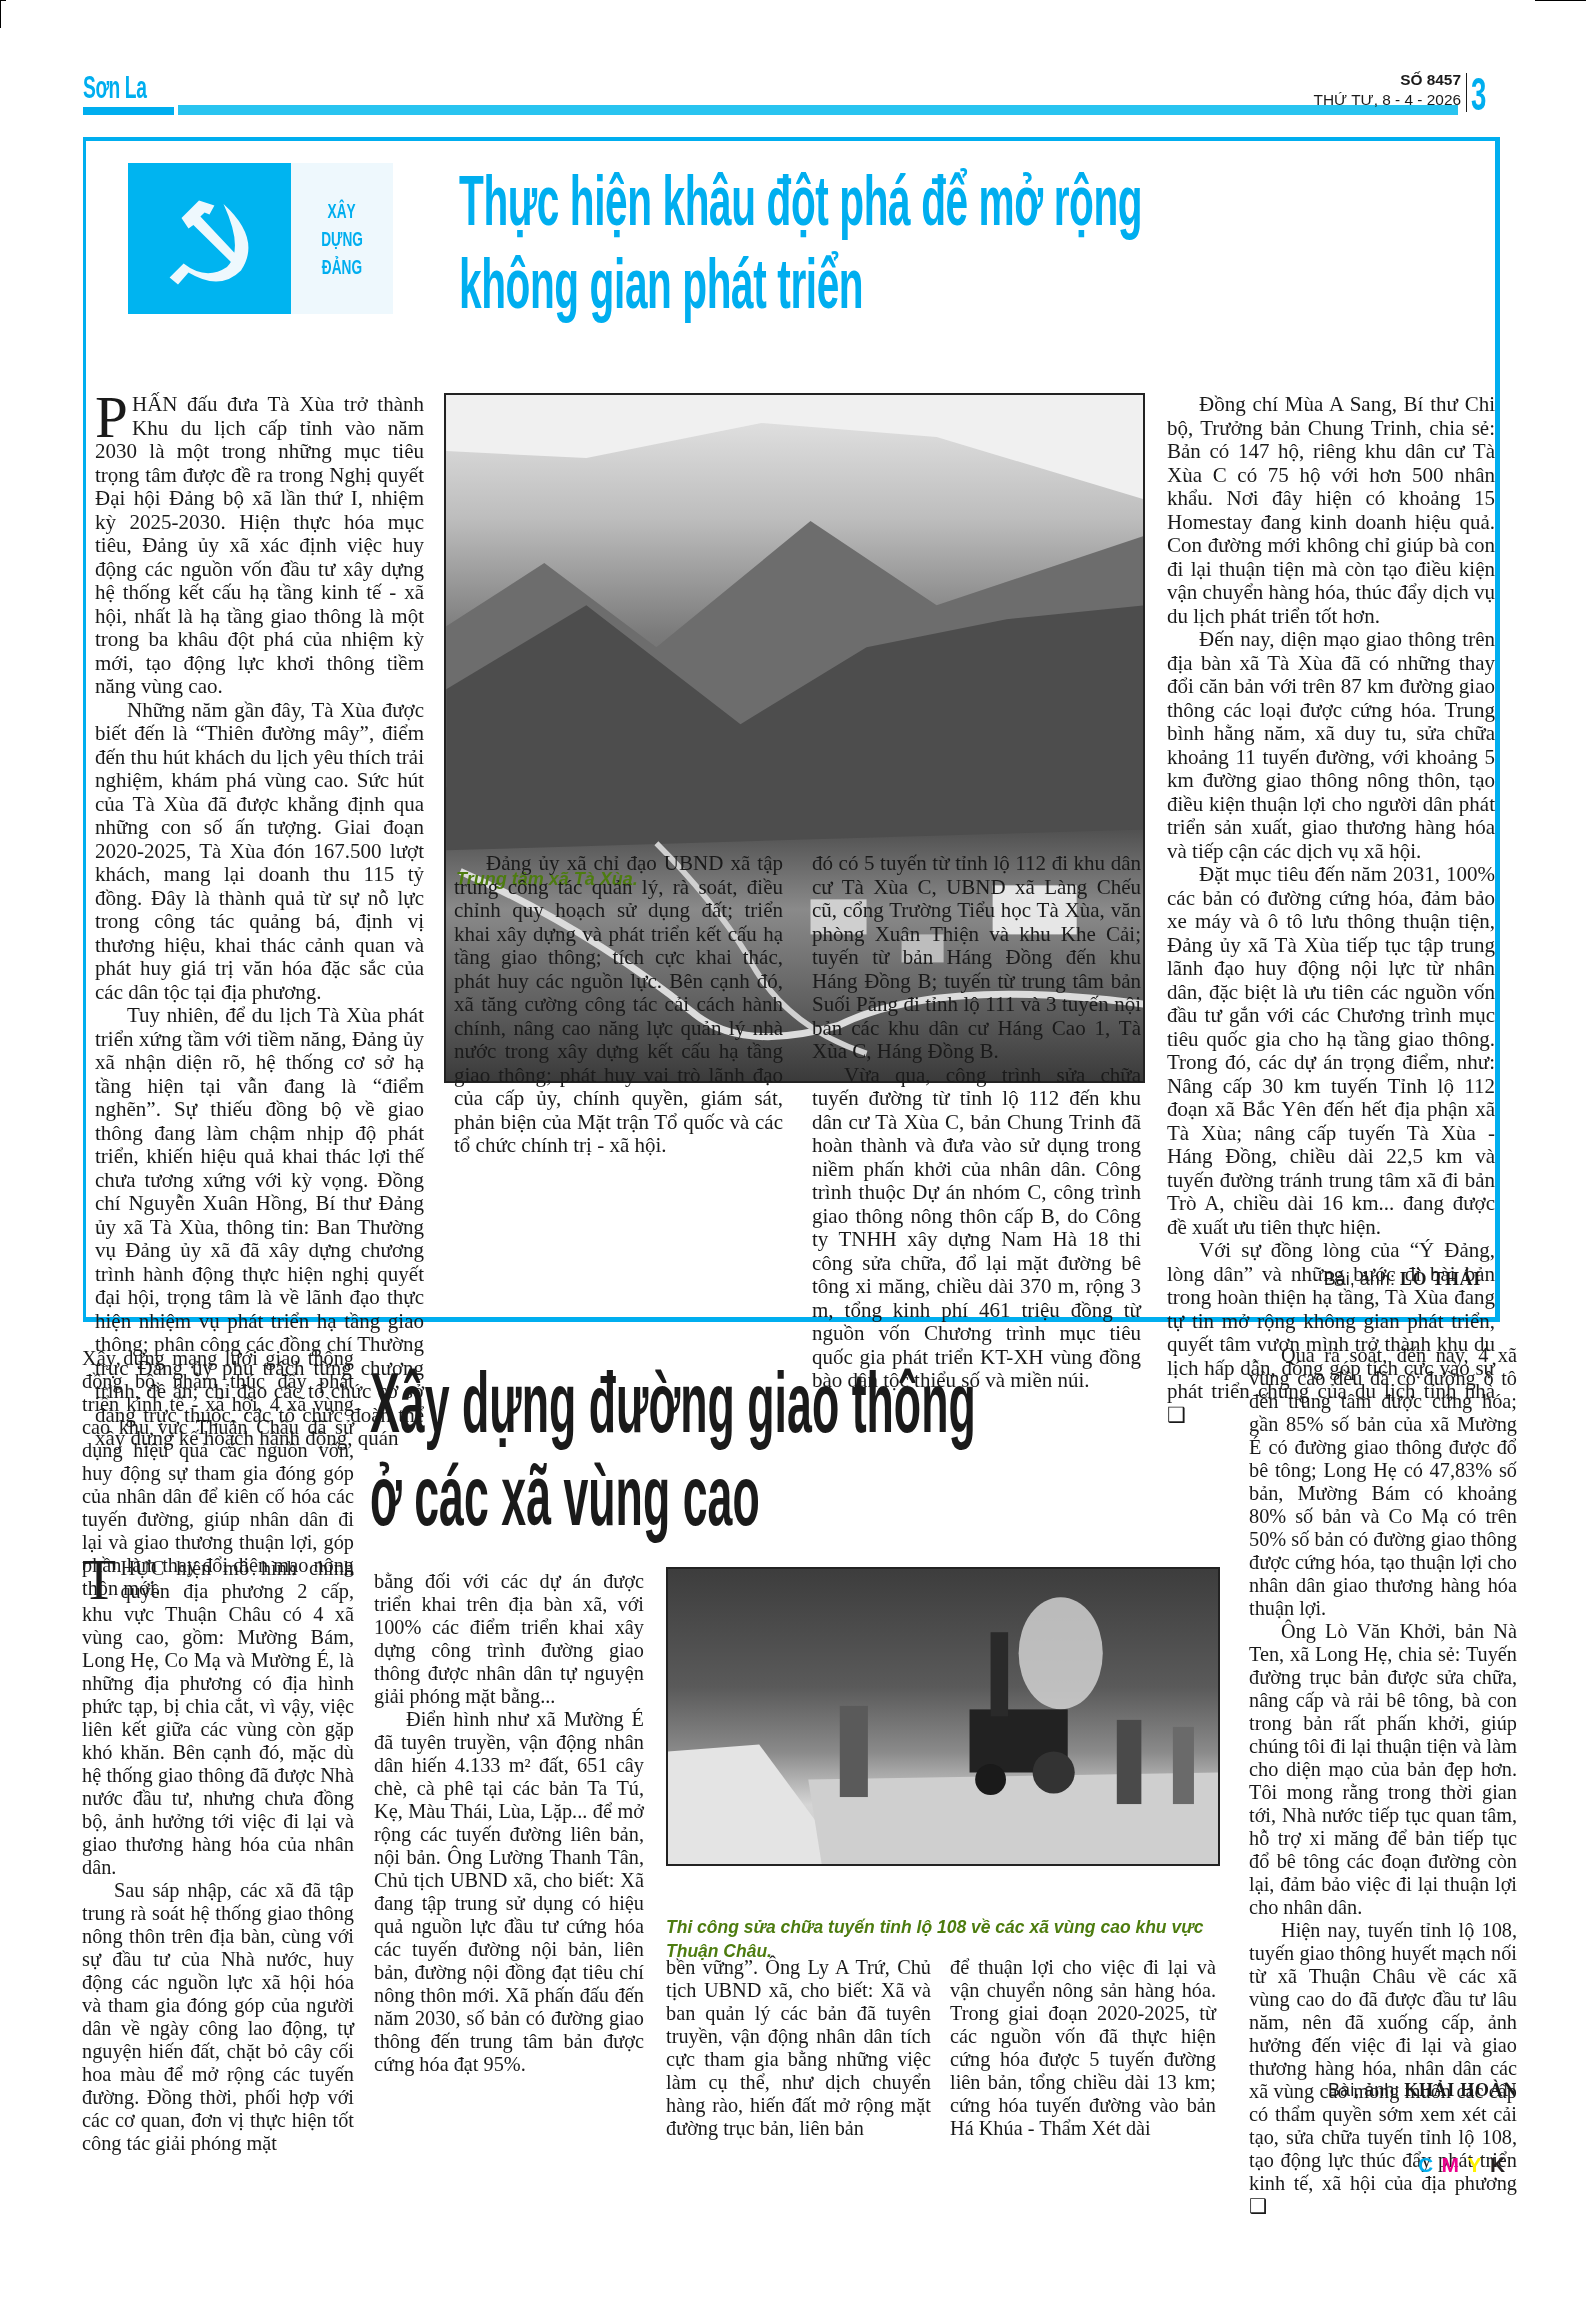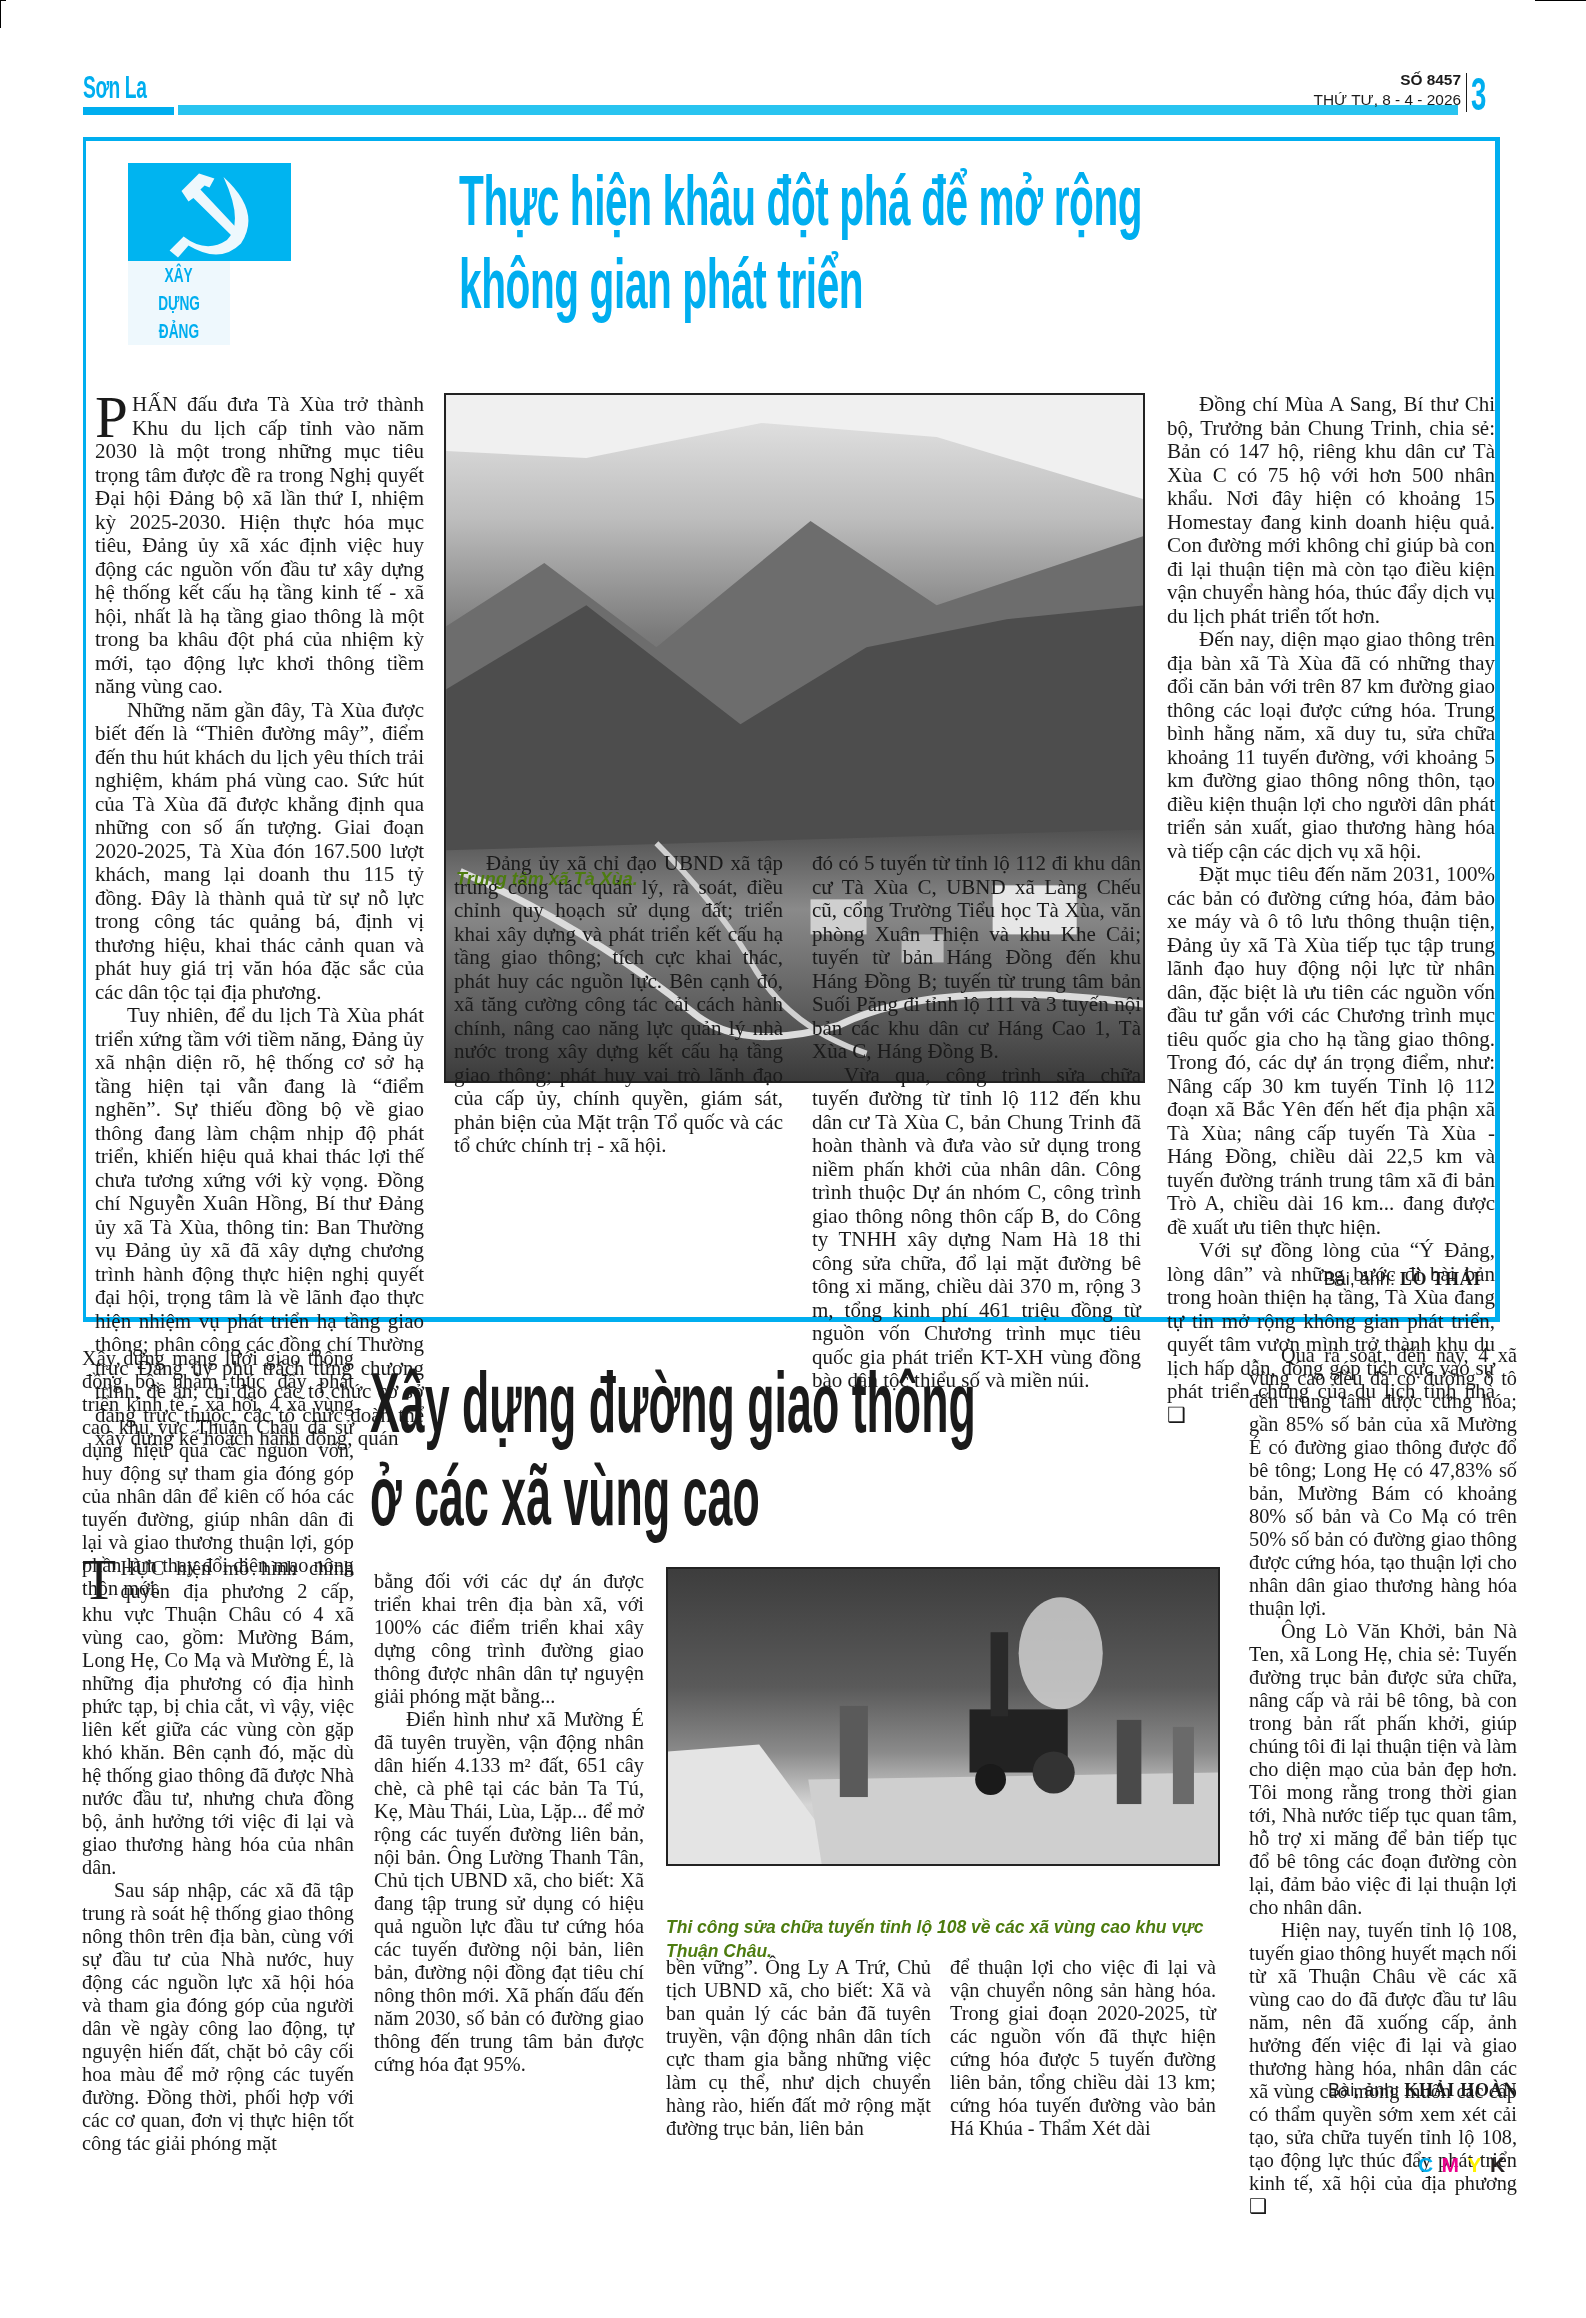--- a/index.html
+++ b/index.html
@@ -1,20 +1,20 @@
 <!DOCTYPE html>
 <html style="font-size:11.2px"><head>
 <meta charset="utf-8">
 <style>
   html, body { margin:0; padding:0; background:#ffffff; }
   body { width:1587px; height:2319px; position:relative; overflow:hidden; font-family:"Liberation Serif","DejaVu Serif",serif; color:#1a1a1a; }
   .crop-mark { position:absolute; background:#000; }
   
   .hdr-logo { position:absolute; left:19px; top:71px; font-family:"Liberation Sans",sans-serif; font-weight:bold; font-size:28px; color:#00aeef; transform:scaleX(0.62); transform-origin:left top; letter-spacing:-0.7px; }
-  .badge { position:absolute; left:128px; top:163px; width:265px; height:151px; display:flex;flex-direction:column; }
+  .badge { position:absolute; left:128px; top:163px; width:265px; height:151px; display:flex; }
   .badge-left { width:163px; height:151px; background:#00b4f0; display:flex; align-items:center; justify-content:center; }
   .badge-right { width:102px; height:151px; background:#eef8fd; display:flex; flex-direction:column; align-items:center; justify-content:center; font-family:"Liberation Sans",sans-serif; font-weight:bold; color:#00aeef; font-size:21px; line-height:28px; }
   .badge-right span { display:block; transform:scaleX(0.65); }
   .headline1 { position:absolute; left:459px; top:160px; width:1051px; font-family:"Liberation Sans",sans-serif; font-weight:bold; font-size:70px; line-height:83px; color:#00aeef; transform:scaleX(0.58); transform-origin:left top; white-space:nowrap; letter-spacing:-0.7px; }
   .headline1 div { width:1822px; }
   
   .col { position:absolute; font-size:21px; line-height:23.5px; text-align:justify; }
   .col p { margin:0; text-indent:32px; }
   .col p.first { text-indent:0; }
   .dropcap { float:left; font-size:59px; line-height:43px; margin:2.8px 4.2px 0 0; font-weight:normal; }

